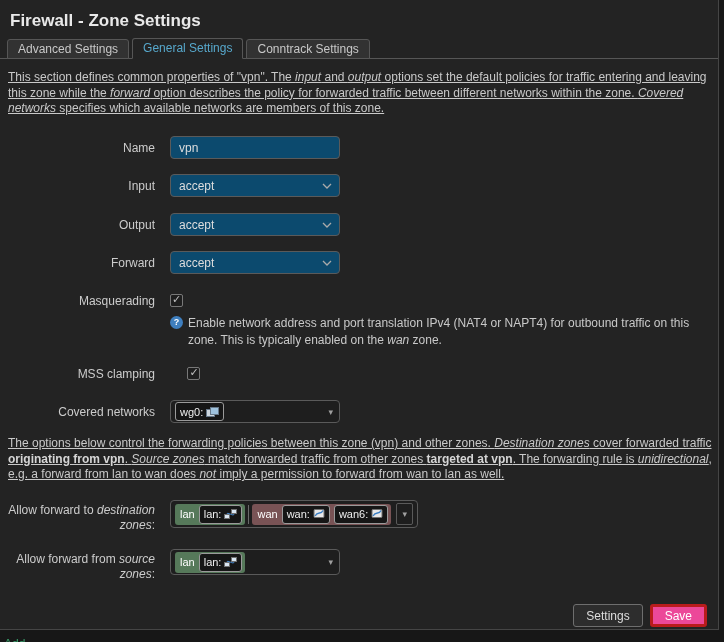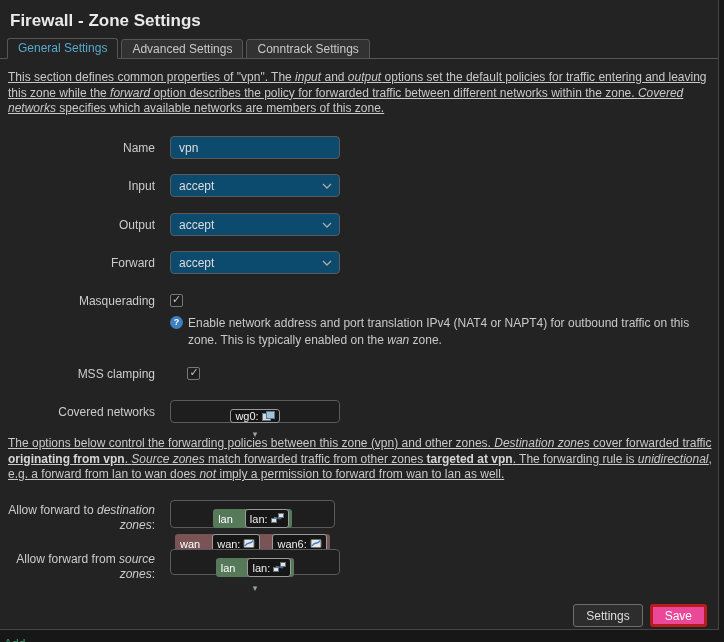--- a/index.html
+++ b/index.html
@@ -36,30 +36,30 @@
   .cb{appearance:none;-webkit-appearance:none;width:13px;height:13px;margin:0;background:#1e1e1e;
       border:1px solid #787878;border-radius:2px;position:relative;cursor:pointer;}
   .cb:checked::after{content:"\2713";position:absolute;left:1px;top:-2px;font-size:11px;color:#c0c0c0;}
 
   .help{position:absolute;left:170px;top:315px;width:540px;display:flex;font-size:12px;line-height:16.5px;color:#c9c9c9;}
   .help em{font-style:italic;}
   .help-icon{flex:0 0 13px;width:13px;height:13px;margin:1px 5px 0 0;border-radius:50%;background:#3f7fbf;
              color:#fff;font-size:9px;font-weight:bold;display:flex;align-items:center;justify-content:center;}
 
   .mselect{position:absolute;left:170px;box-sizing:border-box;background:#1e1e1e;border:1px solid #5a5a5a;
-           border-radius:4px;display:inline-flex;align-items:center;padding:8px 4px;gap:3px;cursor:pointer;flex-direction:column;}
+           border-radius:4px;display:inline-flex;align-items:center;padding:0 4px;gap:3px;cursor:pointer;}
   .mselect.cov{top:400px;width:170px;height:23px;}
   .mselect.dest{top:500px;height:28px;}
   .mselect.src{top:549px;width:170px;height:26px;}
   .spacer{flex:1;}
   .dd-arrow{color:#a0a0a0;font-size:9px;padding:0 2px;}
   .arrow-box{width:15px;height:20px;border:1px solid #5a5a5a;border-radius:2px;display:flex;
              align-items:center;justify-content:center;color:#a0a0a0;font-size:9px;margin-left:2px;}
 
-  .zone-tag{display:inline-flex;align-items:center;gap:12px;height:21px;padding:0 3px 0 5px;
+  .zone-tag{display:inline-flex;align-items:center;gap:4px;height:21px;padding:0 3px 0 5px;
             border-radius:3px;color:#ffffff;font-size:11px;}
   .net-pill{display:inline-flex;align-items:center;gap:3px;height:17px;padding:0 4px;background:#161616;
             border:1px solid #9a9a9a;border-radius:3px;color:#eeeeee;font-size:11px;white-space:nowrap;}
   .vdiv{width:1px;height:19px;background:#6a6a6a;}
   .icon-svg{display:block;}
 
   .footer{position:absolute;top:604px;right:11px;display:flex;gap:7px;}
   .btn{height:23px;padding:0 12px;font-size:12px;border-radius:3px;cursor:pointer;
        font-family:"Liberation Sans", sans-serif;}
   .btn-dismiss{background:#2d2d2d;color:#dddddd;border:1px solid #6e6e6e;}
@@ -69,22 +69,22 @@
   .partial-add{position:absolute;top:7px;left:4px;color:#3aa06b;font-size:12px;}
 </style>
 </head>
 <body>
 
 <div class="modal">
 
   <h1 class="title">Firewall - Zone Settings</h1>
 
   <div class="tabbar">
+    <div class="tab">Advanced Settings</div>
     <div class="tab active">General Settings</div>
-    <div class="tab">Advanced Settings</div>
     <div class="tab">Conntrack Settings</div>
   </div>
 
   <p class="desc intro"><span>This section defines common properties of "vpn". The </span><em>input</em><span> and </span><em>output</em><span> options set the default policies for traffic entering and leaving this zone while the </span><em>forward</em><span> option describes the policy for forwarded traffic between different networks within the zone. </span><em>Covered networks</em><span> specifies which available networks are members of this zone.</span></p>
 
   
   <label class="flabel" style="top:141px;">Name</label>
   <input class="txt ctrl" style="top: 136px;" type="text" value="vpn">
 
   

